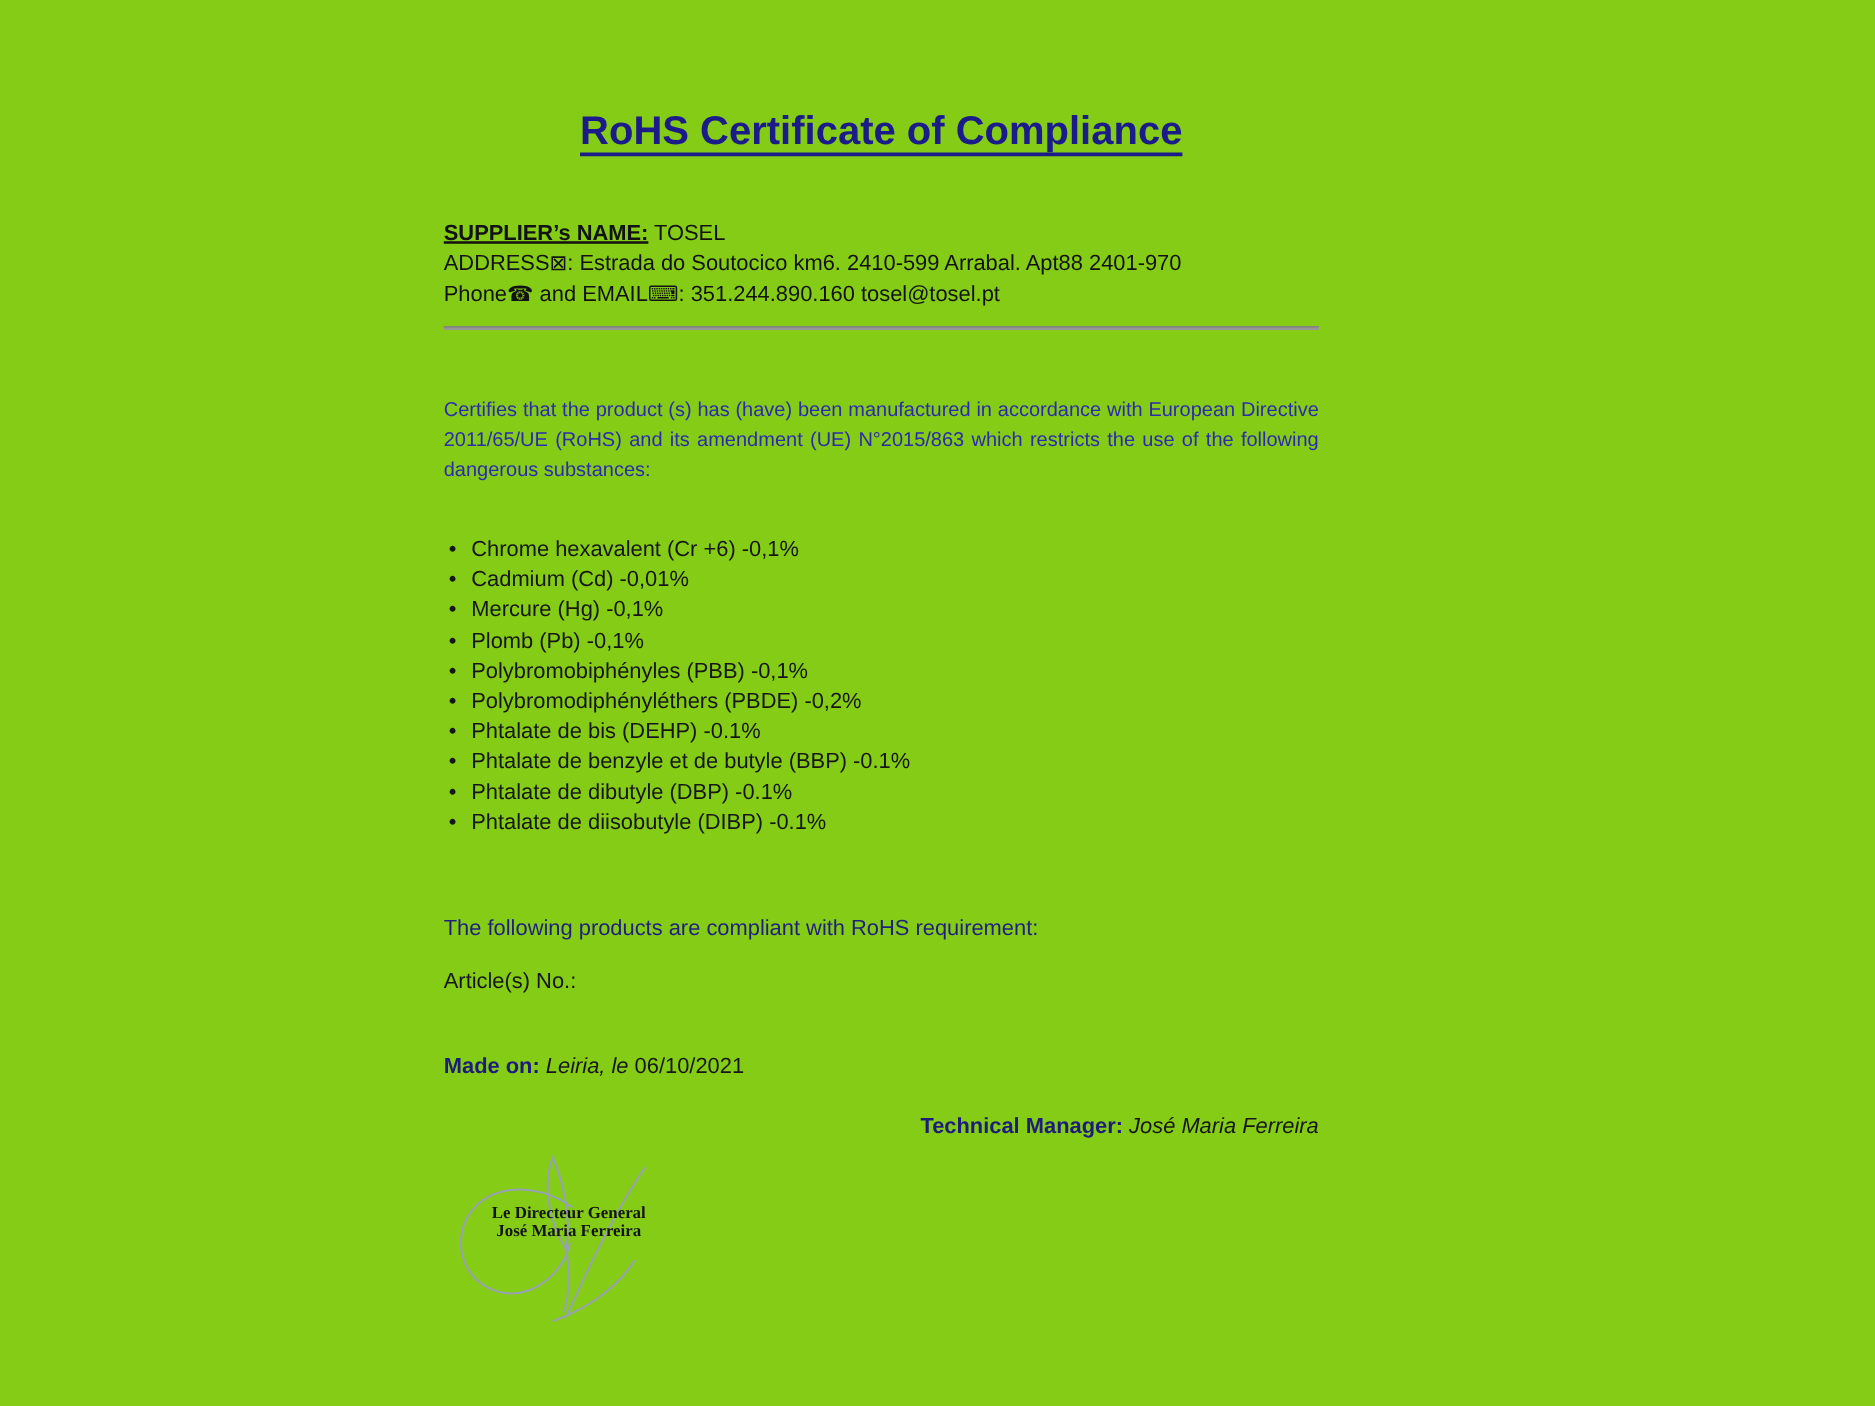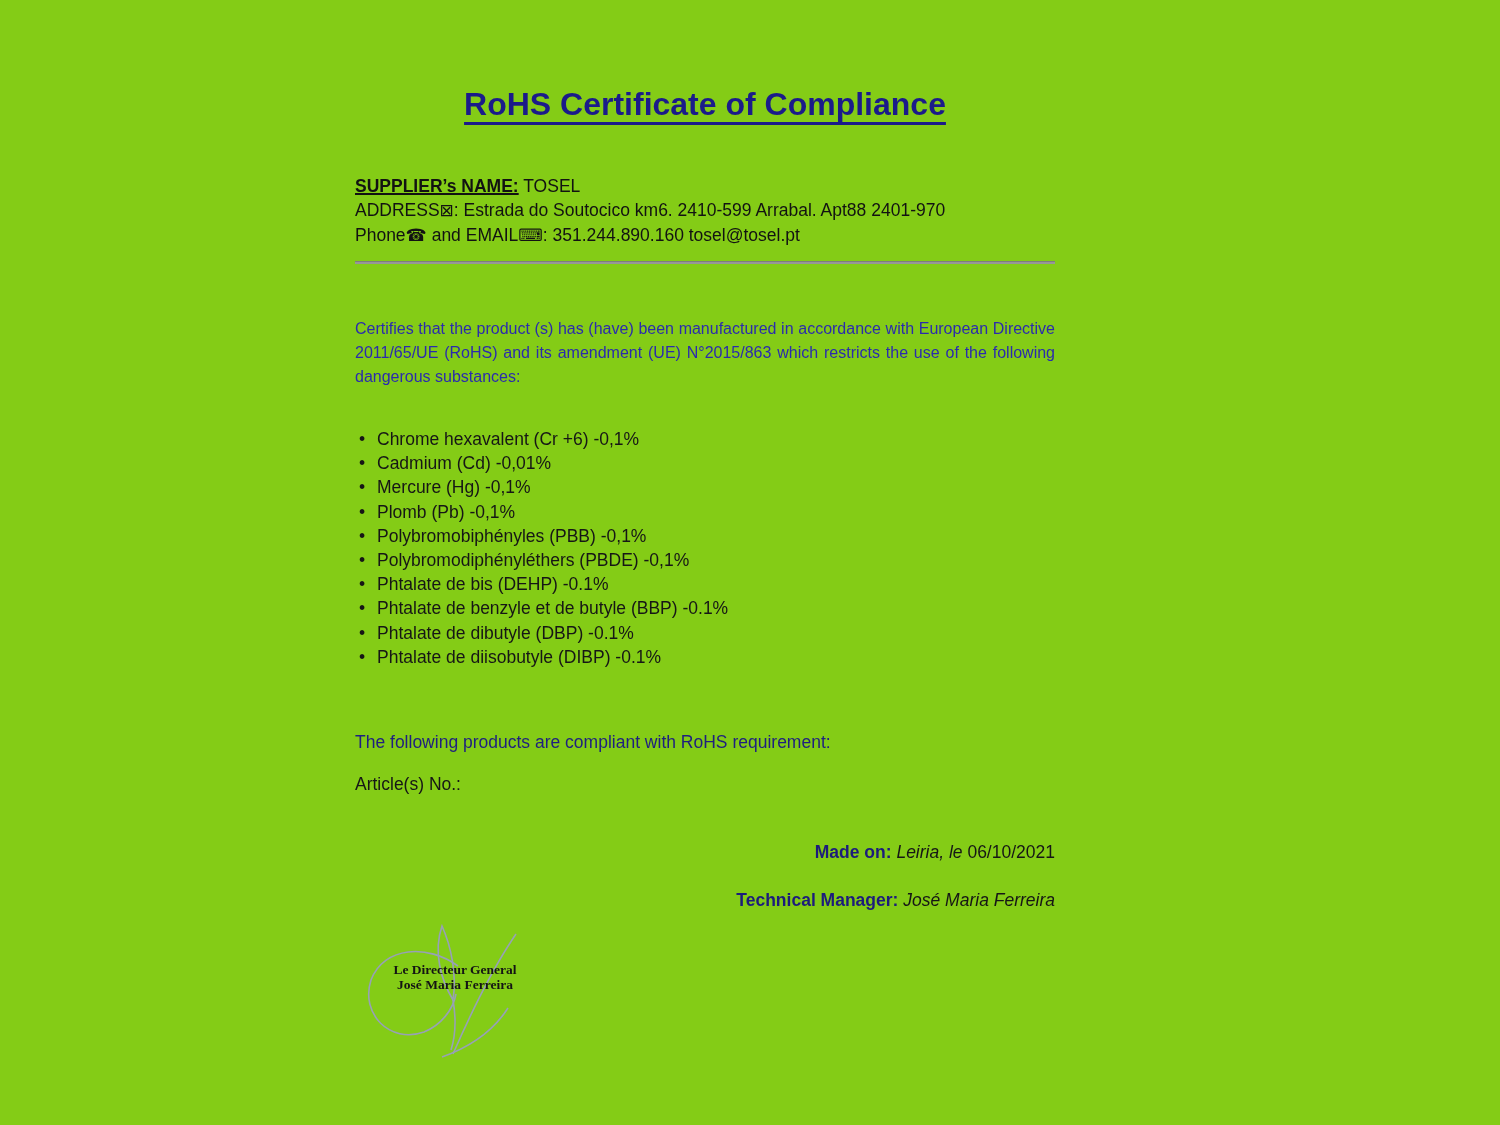--- a/index.html
+++ b/index.html
@@ -62,21 +62,21 @@
   .substances li::before {
     content: "•";
     position: absolute; left: 4px; top: 0;
     color: #161616;
   }
 
   .compliance { left: 355px; top: 732px; width: 700px; font-size: 17.5px; color: #1f1f80; }
   .article    { left: 355px; top: 774px; width: 700px; font-size: 17.5px; color: #161616; }
 
   .made-on, .manager { left: 355px; width: 700px; font-size: 17.5px; color: #161616; }
-  .made-on { top: 842px; text-align: right; }
+  .made-on { top: 842px; }
   .manager { top: 890px; text-align: right; }
   .navy-bold { font-weight: 700; color: #1c1c7c; }
   .italic { font-style: italic; }
 
   
   .signature { left: 356px; top: 922px; width: 180px; height: 140px; font-weight: bold; }
   .signature svg { position: absolute; left: 0; top: 0; }
   .stamp-text {
     position: absolute; left: 34px; top: 40px; width: 130px;
     font-family: "Liberation Serif", serif;
@@ -108,21 +108,21 @@
   <div class="abs rule"></div>
 
   <div class="abs statement">Certifies that the product (s) has (have) been manufactured in accordance with European Directive 2011/65/UE (RoHS) and its amendment (UE) N°2015/863 which restricts the use of the following dangerous substances:</div>
 
   <ul class="abs substances">
       <li>Chrome hexavalent (Cr +6) -0,1%</li>
       <li>Cadmium (Cd) -0,01%</li>
       <li>Mercure (Hg) -0,1%</li>
       <li>Plomb (Pb) -0,1%</li>
       <li>Polybromobiphényles (PBB) -0,1%</li>
-      <li>Polybromodiphényléthers (PBDE) -0,1%</li>
+      <li>Polybromodiphényléthers (PBDE) -0,2%</li>
       <li>Phtalate de bis (DEHP) -0.1%</li>
       <li>Phtalate de benzyle et de butyle (BBP) -0.1%</li>
       <li>Phtalate de dibutyle (DBP) -0.1%</li>
       <li>Phtalate de diisobutyle (DIBP) -0.1%</li>
     </ul>
 
   <div class="abs compliance">The following products are compliant with RoHS requirement:</div>
 
   <div class="abs article">Article(s) No.:</div>
 

